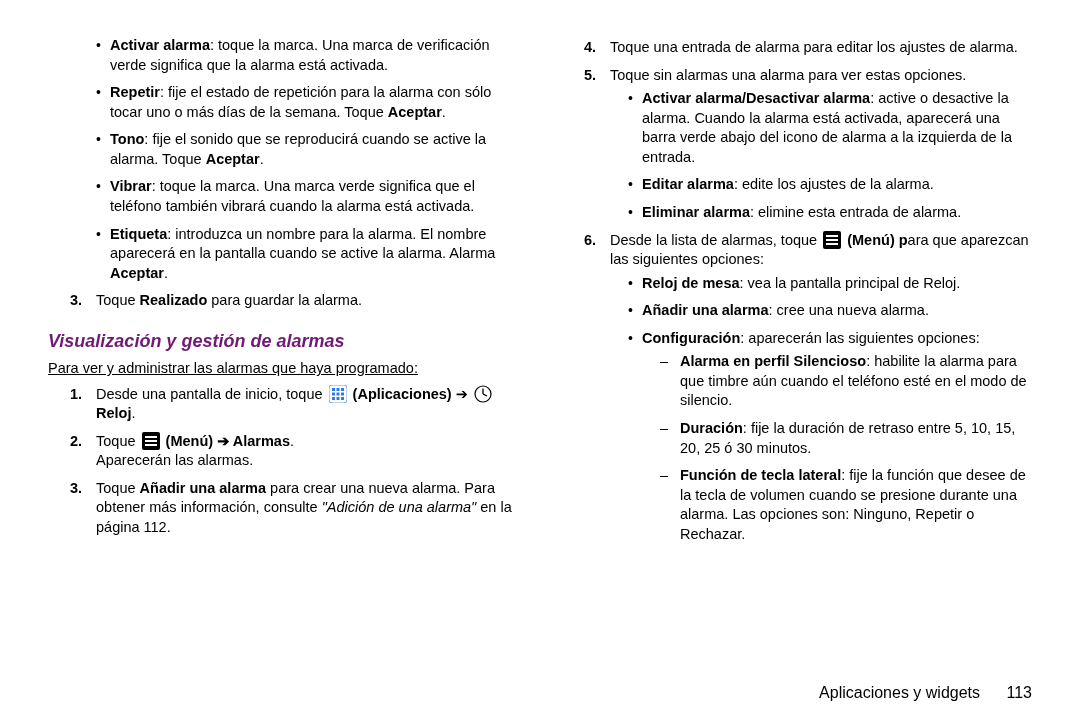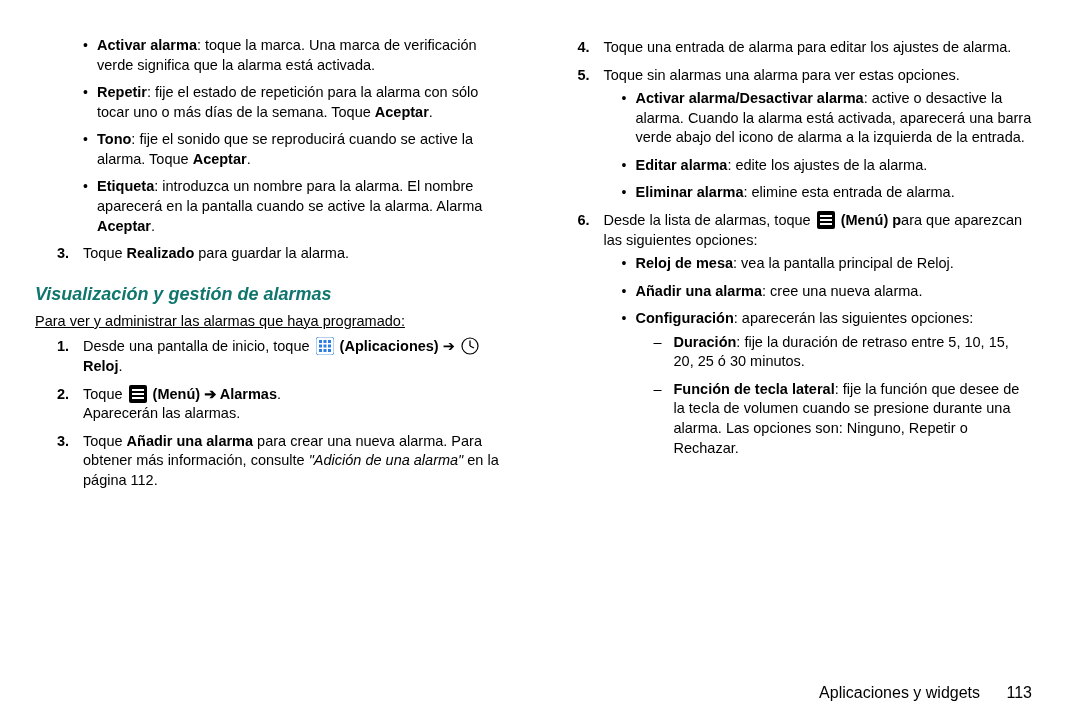--- a/index.html
+++ b/index.html
@@ -9,21 +9,21 @@
     height: 720px;
     background: #fff;
     font-family: Arial, Helvetica, sans-serif;
     color: #000;
   }
   .page {
     display: flex;
     width: 1080px;
     height: 720px;
     box-sizing: border-box;
-    padding: 32px 48px 20px 35px;
+    padding: 32px 48px 20px 48px;
   }
   .col {
     flex: 1 1 50%;
     box-sizing: border-box;
     font-size: 14.5px;
     line-height: 1.35;
   }
   .col.left  { padding-right: 22px; }
   .col.right { padding-left: 22px; position: relative; }
 
@@ -75,21 +75,21 @@
     left: 0;
     top: 0;
   }
 
   
   .indent-1 { margin-left: 48px; }  
   .indent-2 { margin-left: 18px; }  
   .indent-3 { margin-left: 18px; }  
 
   .section-title {
-    color: #0f766e;
+    color: #701a75;
     font-weight: bold;
     font-style: italic;
     font-size: 18px;
     margin: 18px 0 6px 0;
   }
   .intro {
     margin: 0 0 6px 0;
     text-decoration: underline;
   }
 
@@ -123,20 +123,23 @@
 
     <ul class="bullets indent-1">
       <li>
         <span class="b">Activar alarma</span><span>: toque la marca. Una marca de verificación verde significa que la alarma está activada.</span>
       </li>
       <li>
         <span class="b">Repetir</span><span>: fije el estado de repetición para la alarma con sólo tocar uno o más días de la semana. Toque </span><span class="b">Aceptar</span><span>.</span>
       </li>
       <li>
         <span class="b">Tono</span><span>: fije el sonido que se reproducirá cuando se active la alarma. Toque </span><span class="b">Aceptar</span><span>.</span>
+      </li>
+      <li>
+        <span class="b">Vibrar</span><span>: toque la marca. Una marca verde significa que el teléfono también vibrará cuando la alarma está activada.</span>
       </li>
       <li>
         <span class="b">Etiqueta</span><span>: introduzca un nombre para la alarma. El nombre aparecerá en la pantalla cuando se active la alarma. Alarma </span><span class="b">Aceptar</span><span>.</span>
       </li>
     </ul>
 
     <ol class="numlist" style="margin-left:22px;">
       <li>
         <span class="num">3.</span>
         <span>Toque </span><span class="b">Realizado</span><span> para guardar la alarma.</span>
@@ -246,20 +249,23 @@
             <span class="b">Reloj de mesa</span><span>: vea la pantalla principal de Reloj.</span>
           </li>
           <li>
             <span class="b">Añadir una alarma</span><span>: cree una nueva alarma.</span>
           </li>
           <li>
             <span class="b">Configuración</span><span>: aparecerán las siguientes opciones:</span>
 
             <ul class="dashlist indent-3">
               <li>
+                <span class="b">Alarma en perfil Silencioso</span><span>: habilite la alarma para que timbre aún cuando el teléfono esté en el modo de silencio.</span>
+              </li>
+              <li>
                 <span class="b">Duración</span><span>: fije la duración de retraso entre 5, 10, 15, 20, 25 ó 30 minutos.</span>
               </li>
               <li>
                 <span class="b">Función de tecla lateral</span><span>: fije la función que desee de la tecla de volumen cuando se presione durante una alarma. Las opciones son: Ninguno, Repetir o Rechazar.</span>
               </li>
             </ul>
           </li>
         </ul>
       </li>
     </ol>

